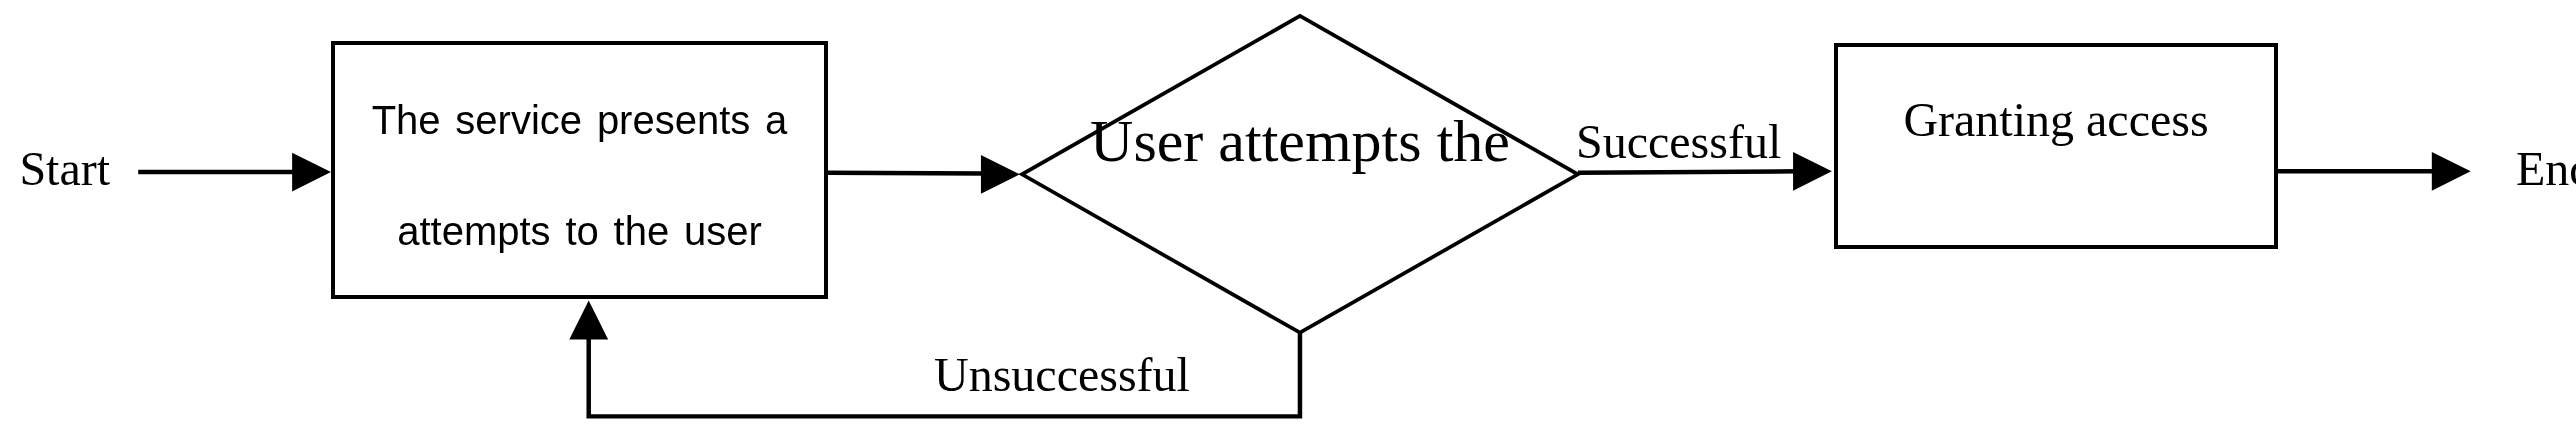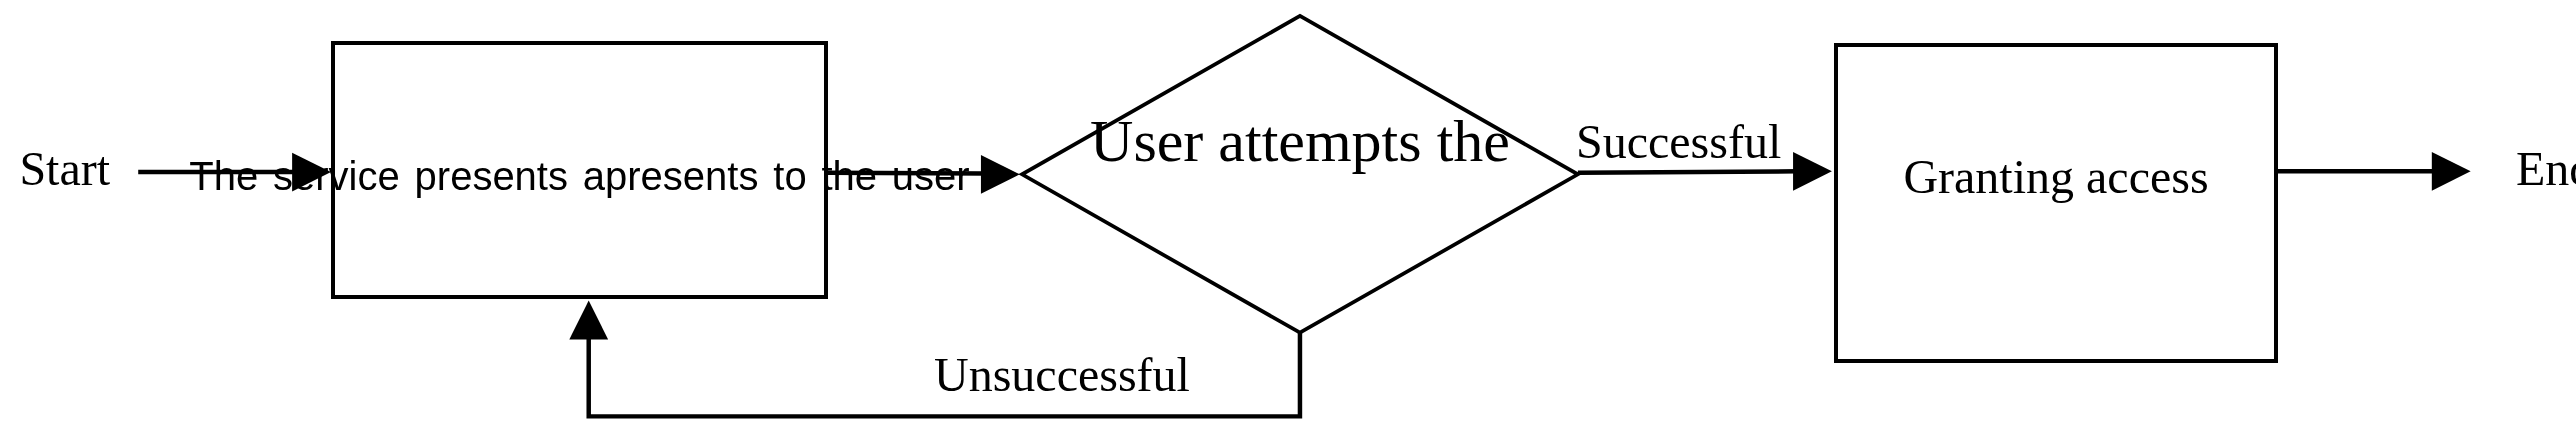--- a/index.html
+++ b/index.html
@@ -16,39 +16,40 @@
     position: absolute;
     left: 0; top: 0;
     width: 2576px; height: 445px;
   }
   .box {
     position: absolute;
     border: 4.5px solid #000000;
     background: #ffffff;
     box-sizing: border-box;
     display: flex;
+    flex-direction: column;
     align-items: center;
     justify-content: center;
   }
   .box-service {
     left: 331px; top: 41px;
     width: 497px; height: 258px;
     row-gap: 66px;
     padding-top: 12px;
   }
   .box-service .bline {
     font-family: "Liberation Sans", sans-serif;
     font-size: 40px;
     line-height: 45px;
     word-spacing: 3.7px;
     white-space: nowrap;
   }
   .box-granting {
     left: 1834px; top: 43px;
-    width: 444px; height: 320px;
+    width: 444px; height: 206px;
     padding-bottom: 52px;
   }
   .box-granting .bline {
     font-size: 48px;
     line-height: 54px;
     white-space: nowrap;
   }
   .label {
     position: absolute;
     font-size: 48px;
@@ -103,21 +104,21 @@
     <g>
       <polyline points="1740,445 1740,557 788,557 788,450" fill="none" stroke="#000000" stroke-width="6"></polyline>
       <polygon points="788,402 762,454 814,454" fill="#000000"></polygon>
     </g>
   </svg>
 
   <div class="label label-start">Start</div>
 
   <div class="box box-service">
     <div class="bline">The service presents a</div>
-    <div class="bline">presents to the user</div>
+    <div class="bline">attempts to the user</div>
   </div>
 
   <div class="diamond-text diamond-line-1">User attempts the</div>
 
   <div class="label label-successful">Successful</div>
   <div class="label label-unsuccessful">Unsuccessful</div>
 
   <div class="box box-granting">
     <div class="bline">Granting access</div>
   </div>

